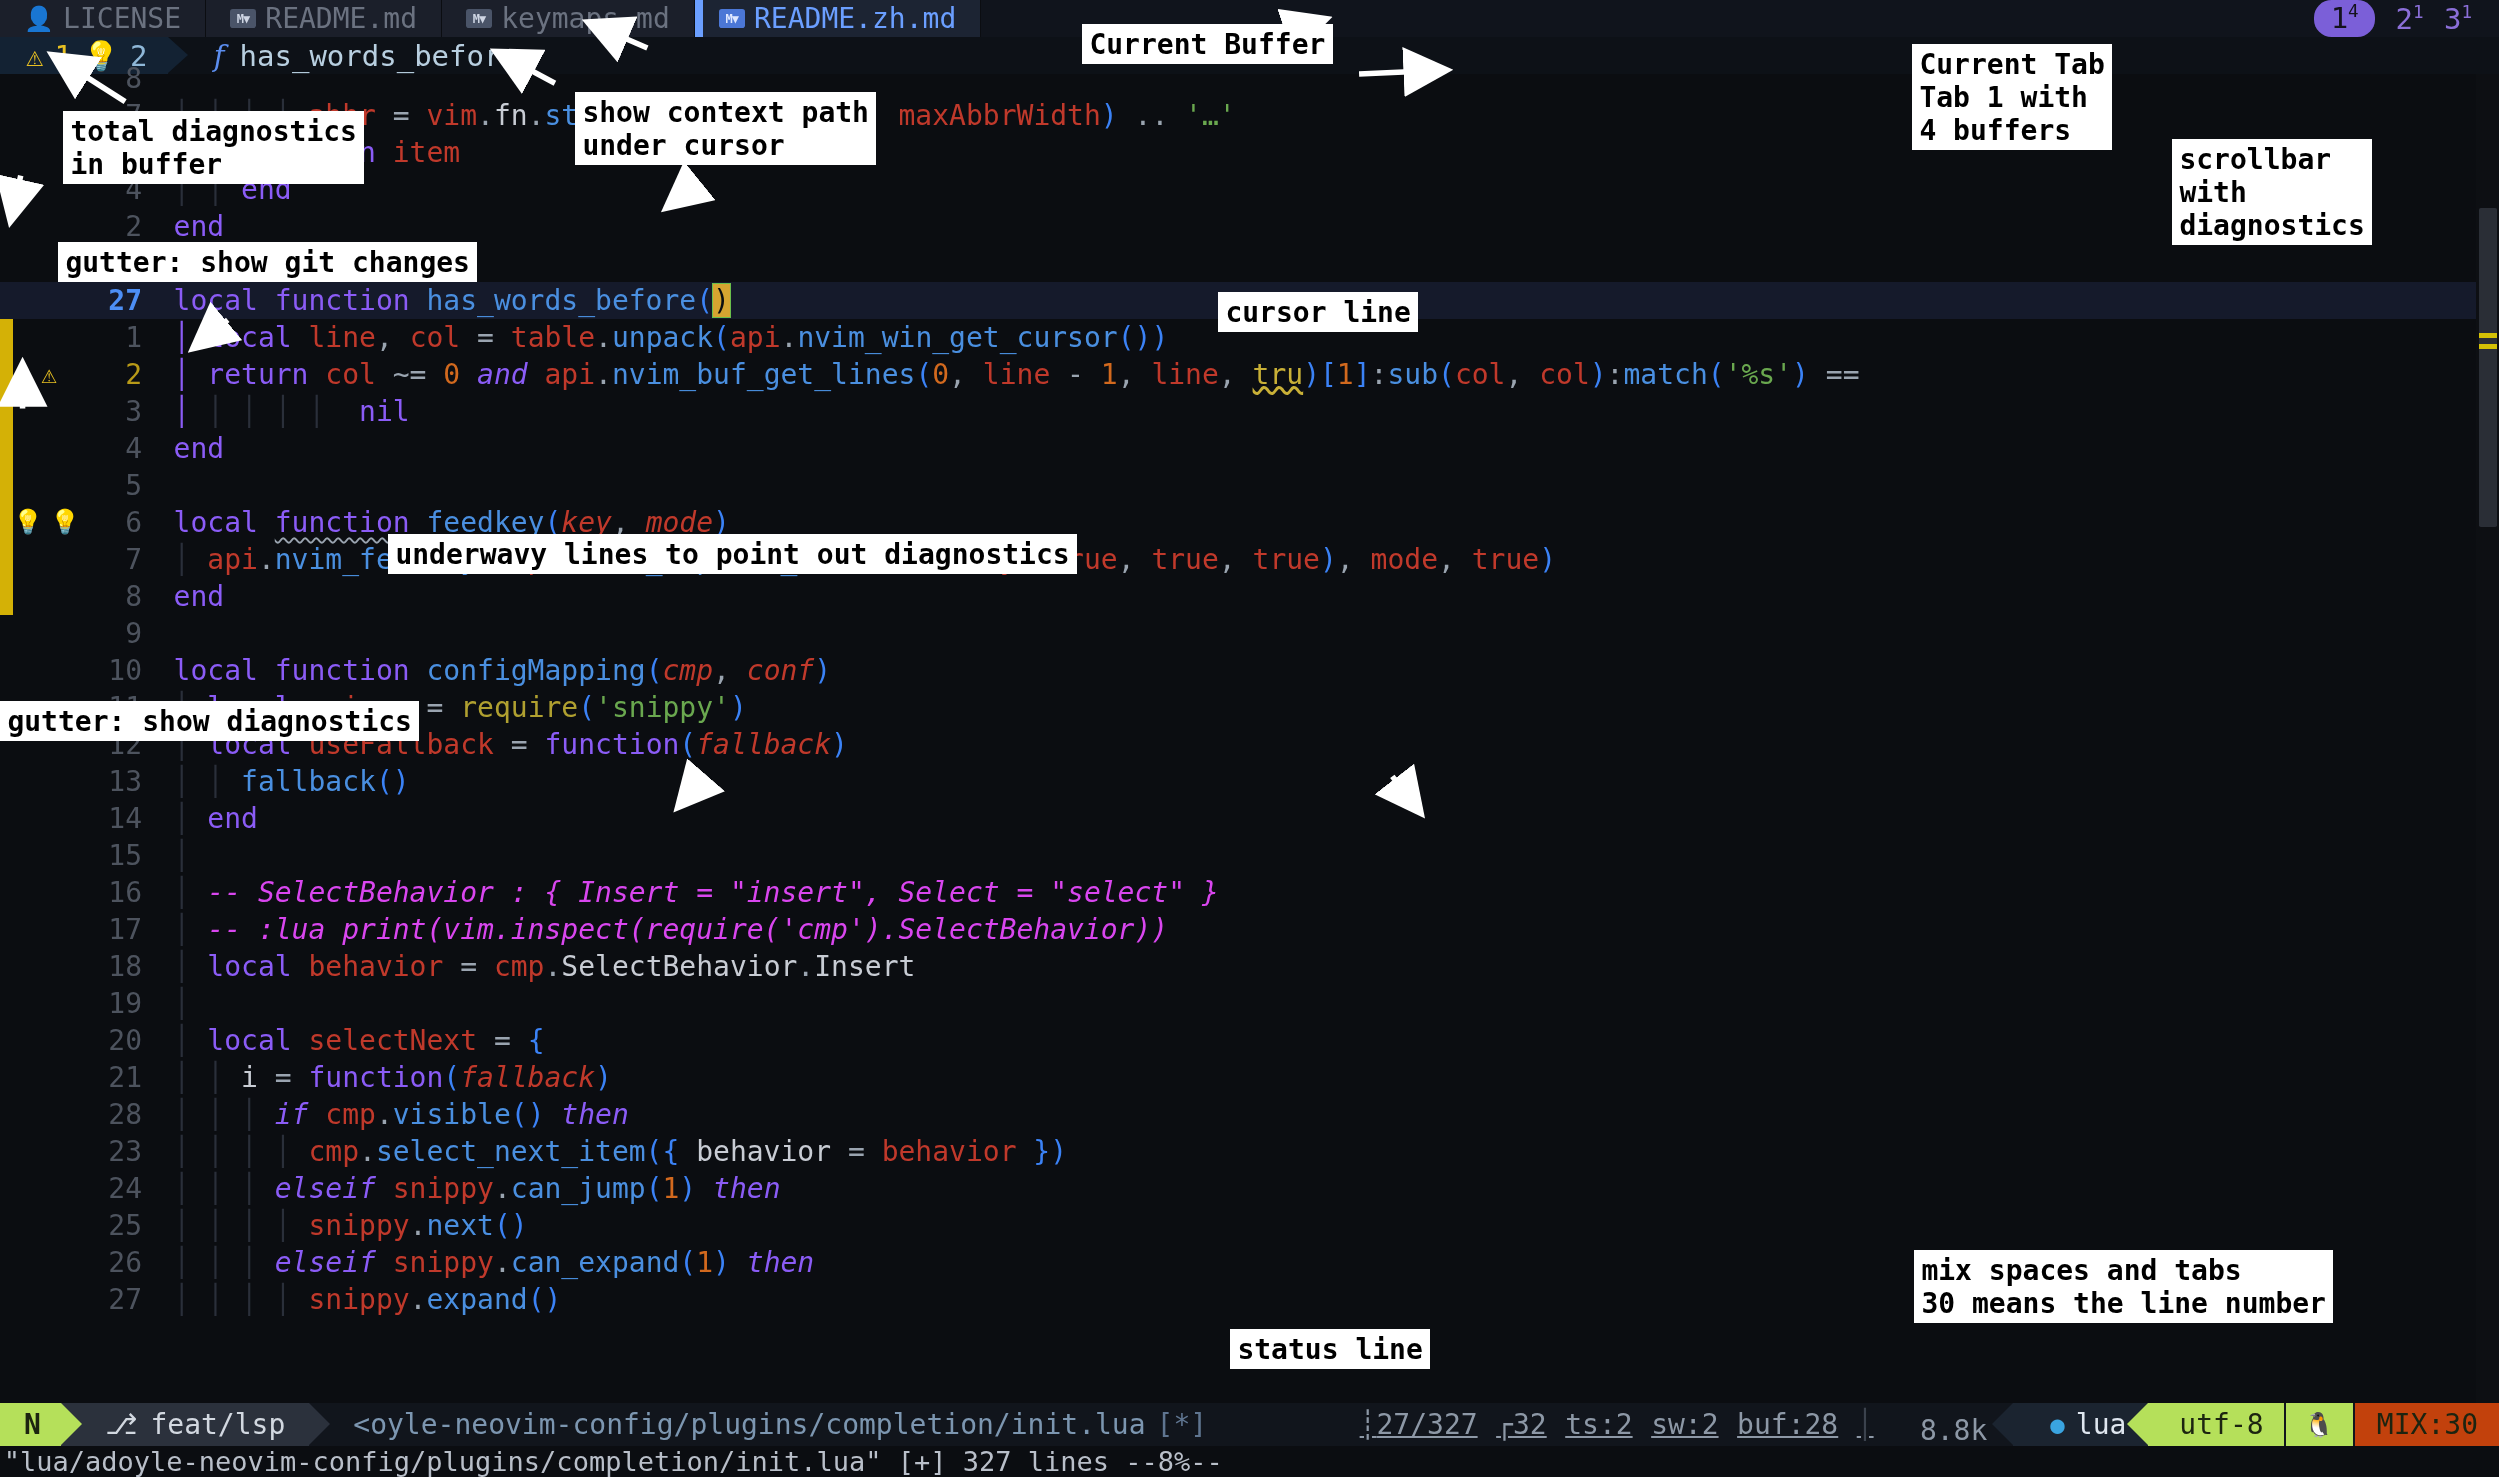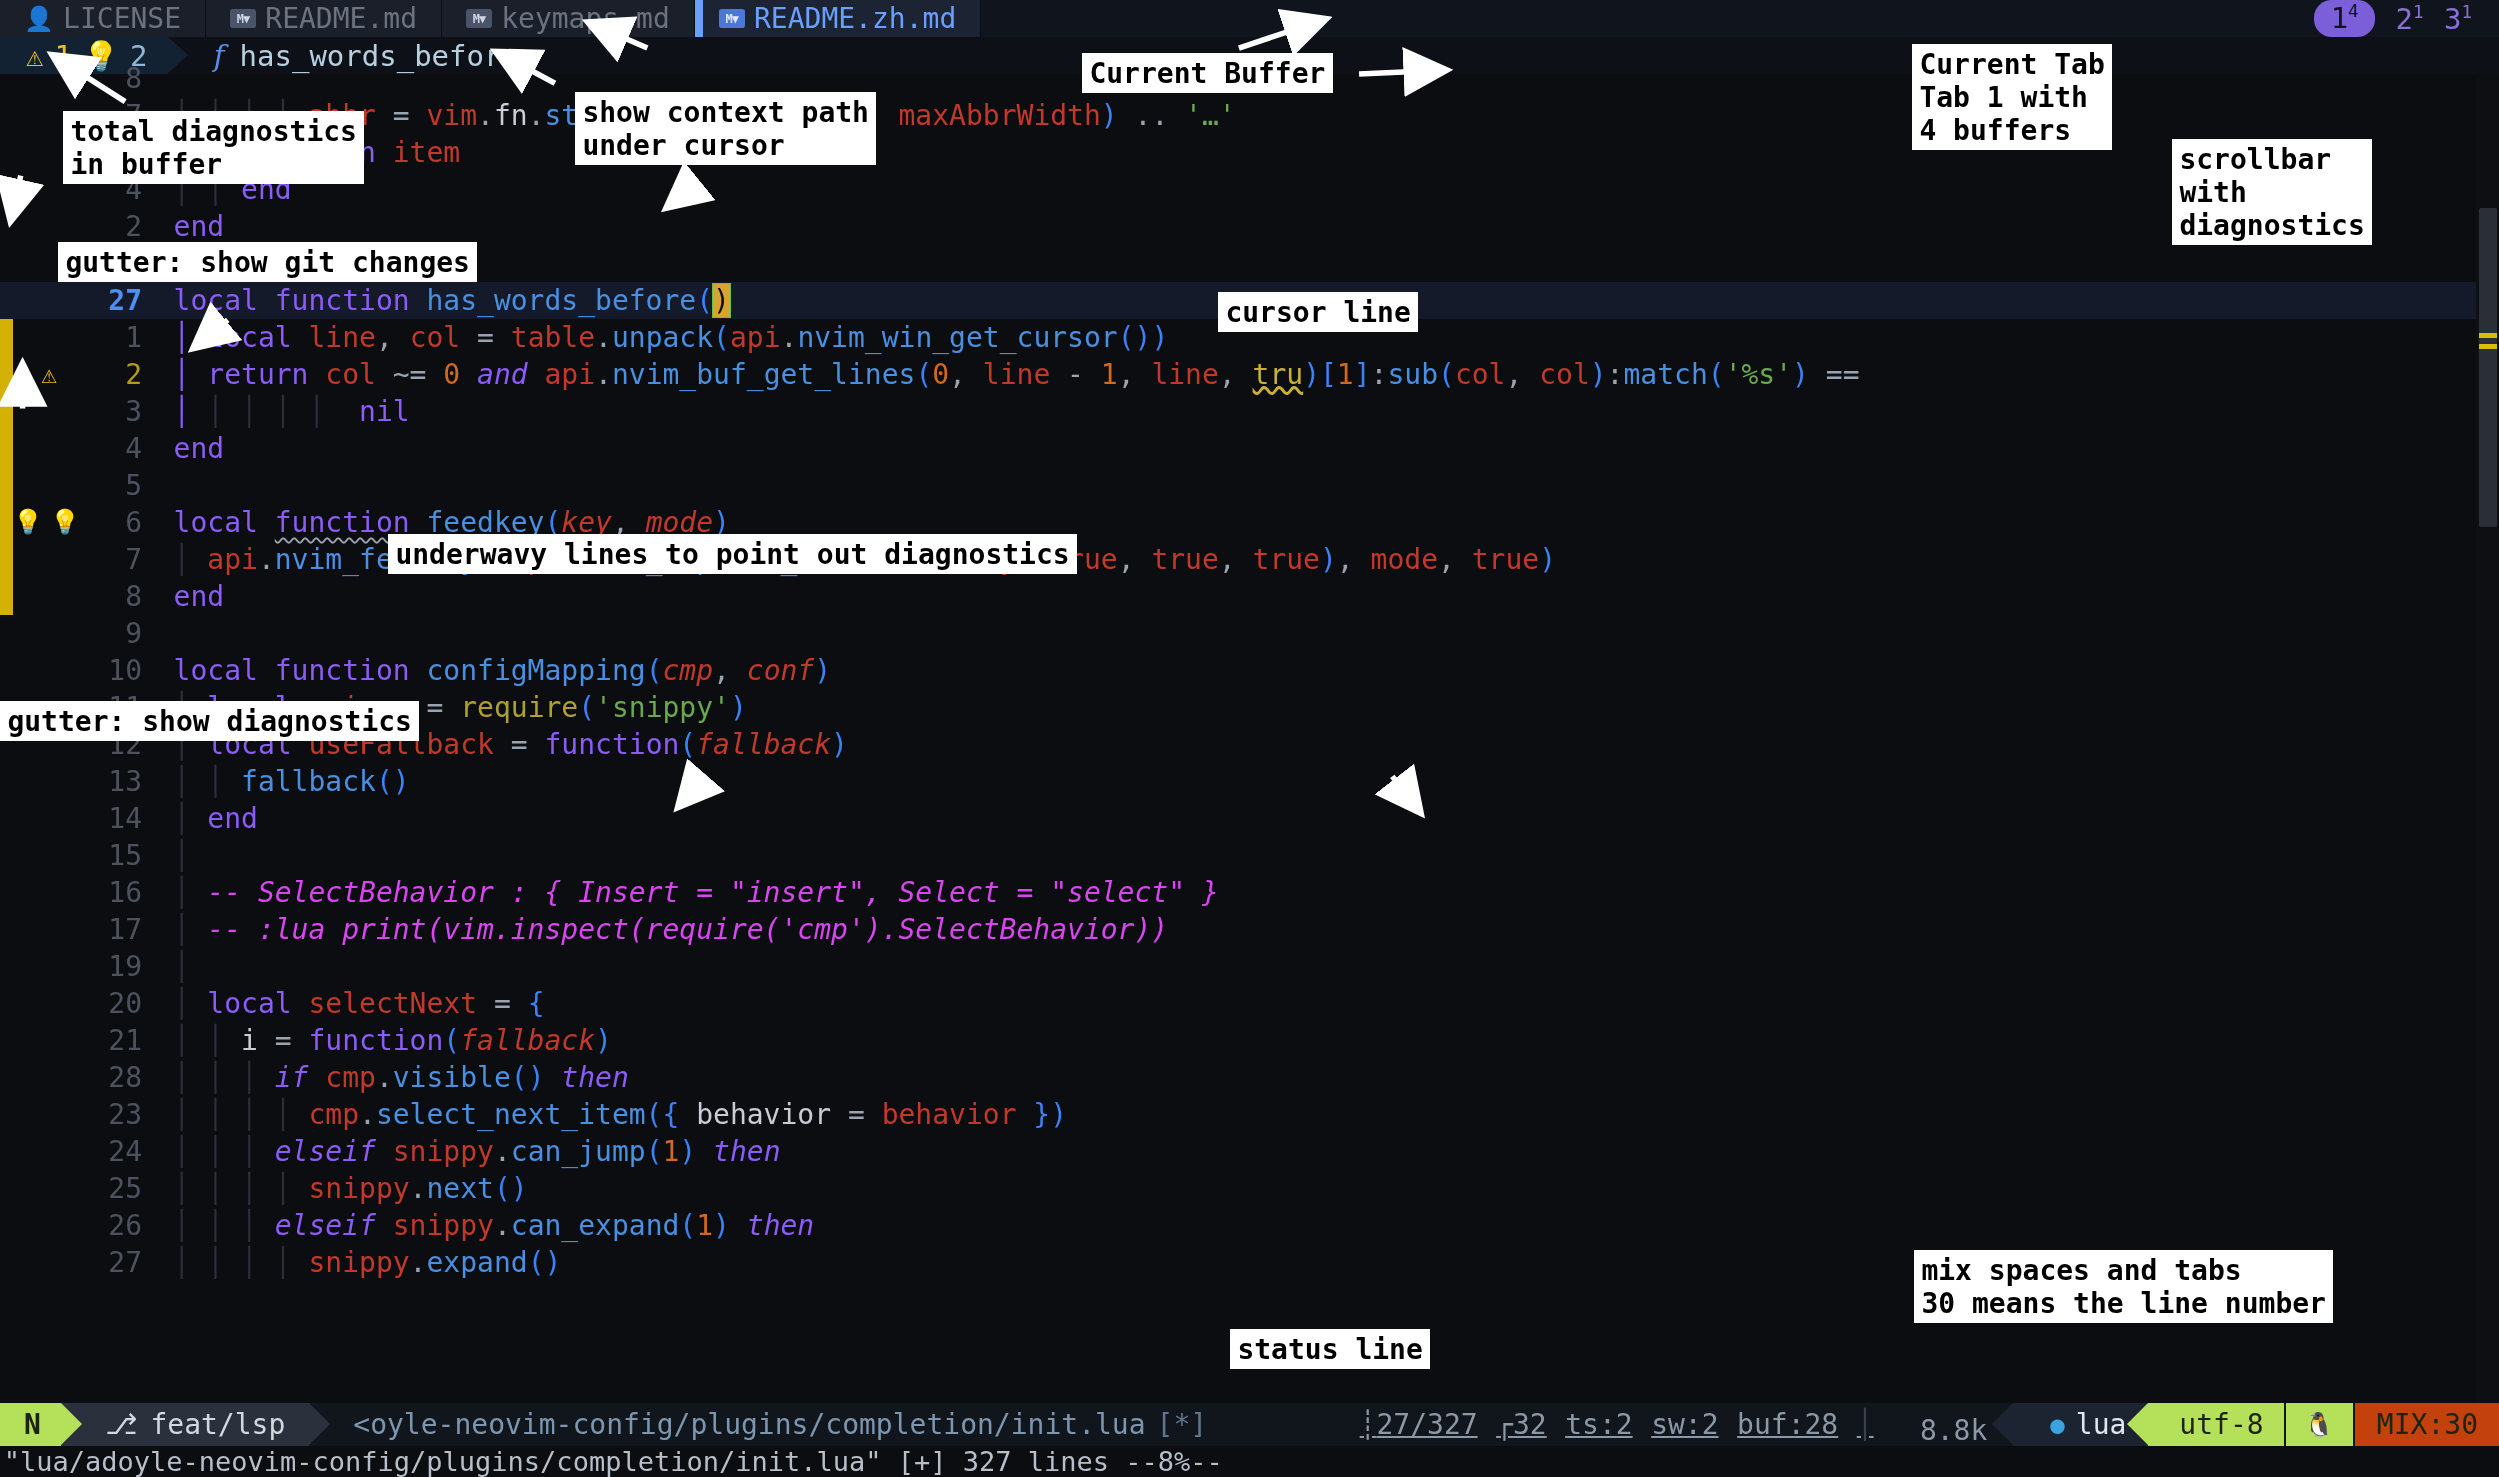--- a/index.html
+++ b/index.html
@@ -418,20 +418,26 @@
         <span class="g-text"><span class="indent">│ </span><span class="comm">-- SelectBehavior : { Insert = "insert", Select = "select" }</span></span>
       </div>
 
       <div class="cline">
         <span class="g-git"></span>
         <span class="g-sign"></span>
         <span class="g-num">17</span>
         <span class="g-text"><span class="indent">│ </span><span class="comm">-- :lua print(vim.inspect(require('cmp').SelectBehavior))</span></span>
       </div>
 
+      <div class="cline">
+        <span class="g-git"></span>
+        <span class="g-sign"></span>
+        <span class="g-num">18</span>
+        <span class="g-text"><span class="indent">│ </span><span class="kw">local </span><span class="var">behavior</span><span class="op"> = </span><span class="var">cmp</span><span class="op">.</span><span class="field">SelectBehavior</span><span class="op">.</span><span class="field">Insert</span></span>
+      </div>
 
       <div class="cline">
         <span class="g-git"></span>
         <span class="g-sign"></span>
         <span class="g-num">19</span>
         <span class="g-text"><span class="indent">│</span></span>
       </div>
 
       <div class="cline">
         <span class="g-git"></span>
@@ -568,21 +574,21 @@
 
     <path d="M 1506 840 L 1534 876" stroke="#fff" stroke-width="6" fill="none" marker-end="url(#ah)"></path>
 
     <path d="M 762 840 L 736 870" stroke="#fff" stroke-width="6" fill="none" marker-end="url(#ah)"></path>
   </svg>
 
   <div class="anno" style="left:63px; top:111px;"><span>total diagnostics
 in buffer</span></div>
   <div class="anno" style="left:575px; top:92px;"><span>show context path
 under cursor</span></div>
-  <div class="anno" style="left:1082px; top:53px;"><span>Current Buffer</span></div>
+  <div class="anno" style="left:1082px; top:24px;"><span>Current Buffer</span></div>
   <div class="anno" style="left:1912px; top:44px;"><span>Current Tab
 Tab 1 with
 4 buffers</span></div>
   <div class="anno" style="left:2172px; top:139px;"><span>scrollbar
 with
 diagnostics</span></div>
   <div class="anno" style="left:58px; top:242px;"><span>gutter: show git changes</span></div>
   <div class="anno" style="left:1218px; top:292px;"><span>cursor line</span></div>
   <div class="anno" style="left:388px; top:534px;"><span>underwavy lines to point out diagnostics</span></div>
   <div class="anno" style="left:0px; top:701px;"><span>gutter: show diagnostics</span></div>

